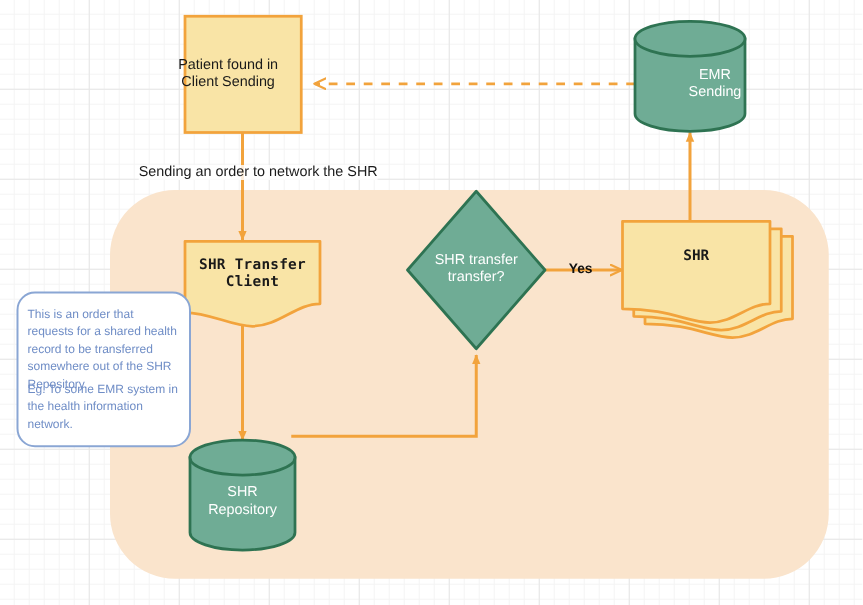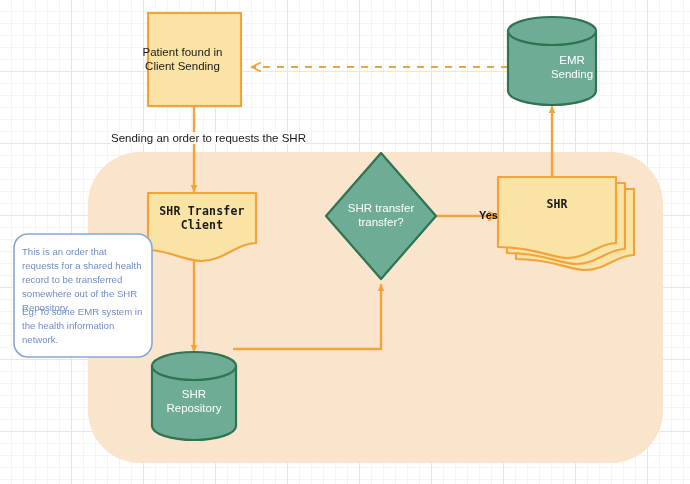--- a/index.html
+++ b/index.html
@@ -144,21 +144,21 @@
 
   <div class="node-label lbl-dark mono-bold" style="left:498px; top:190px; width:118px; height:30px; font-size:11.5px;">
     <span>SHR</span>
   </div>
 
   <div class="node-label lbl-white" style="left:152px; top:372px; width:84px; height:60px; font-size:11.5px; flex-direction:column;">
     <span>SHR</span>
     <span>Repository</span>
   </div>
 
-  <div class="free-label" style="left:111px; top:132px;">Sending an order to requests the SHR</div>
+  <div class="free-label" style="left:111px; top:132px;">Sending an order to network the SHR</div>
 
-  <div class="yes-label" style="left:479px; top:209px;">Yes</div>
+  <div class="yes-label" style="left:455px; top:209px;">Yes</div>
 
   <div class="callout-text" style="left:22px; top:245px; width:122px;">This is an order that requests for a shared health record to be transferred somewhere out of the SHR Repository.</div>
 
   <div class="callout-text" style="left:22px; top:305px; width:122px;">Eg. To some EMR system in the health information network.</div>
 
 </div>
 
 </body></html>

